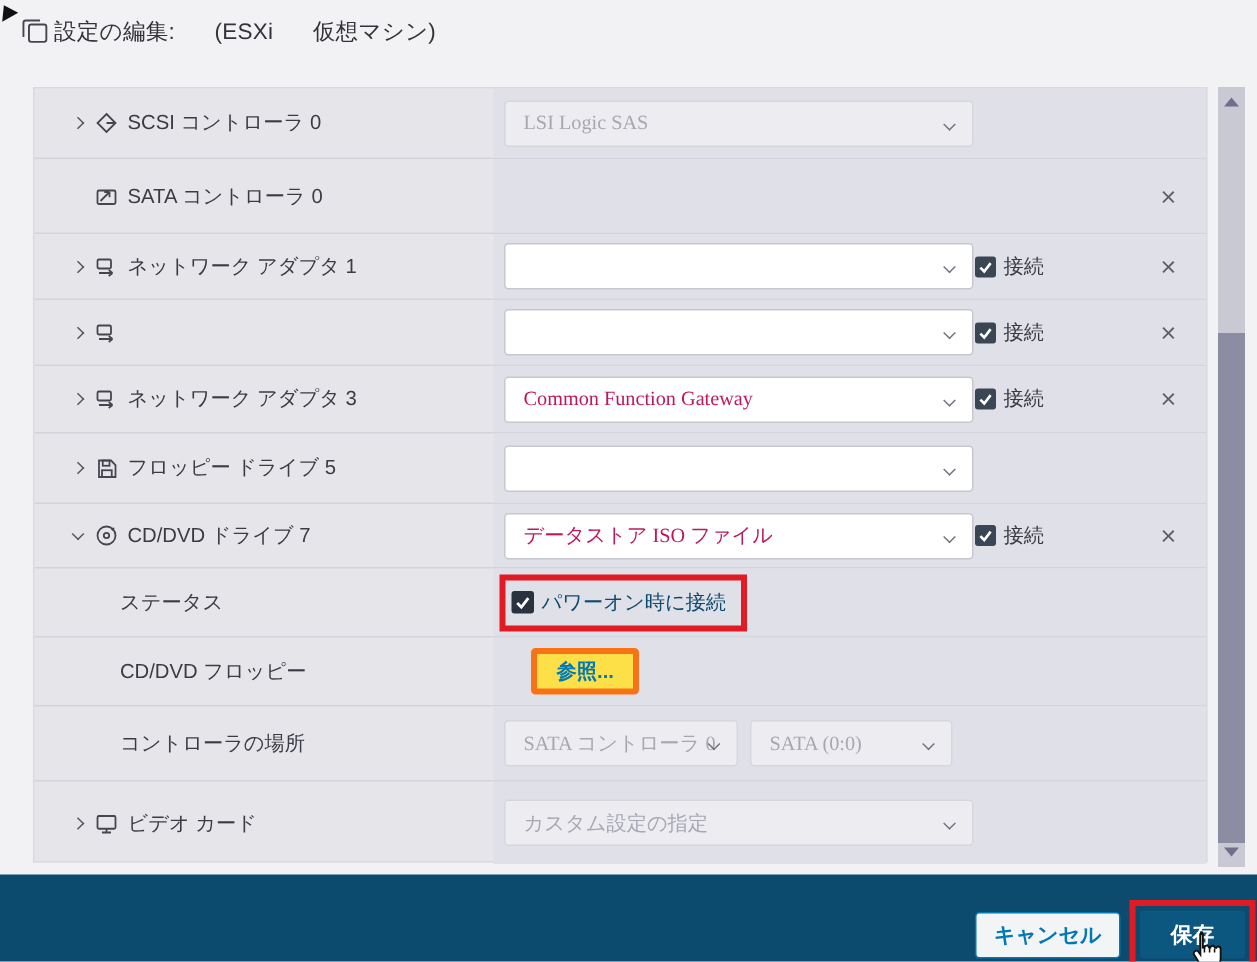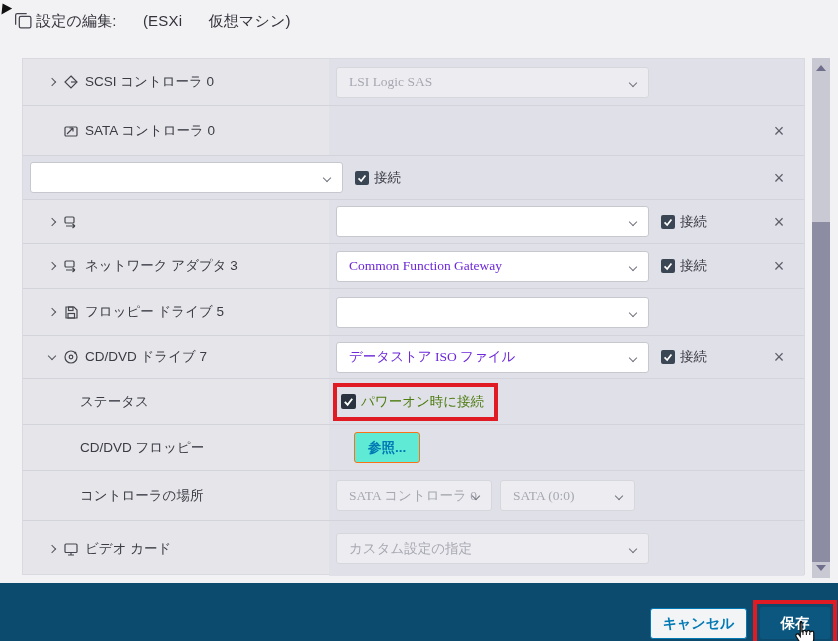--- a/index.html
+++ b/index.html
@@ -22,40 +22,40 @@
   .chev-slot { width:14px; display:flex; align-items:center; }
   .chev { width:6px; height:6px; border-top:1.7px solid #55555f; border-right:1.7px solid #55555f; }
   .chev.r { transform:rotate(45deg); }
   .chev.d { transform:rotate(135deg); margin-top:-3px; }
   .ricon { width:22px; display:flex; align-items:center; }
   .ltext { font-size:13.5px; color:#3b3b45; white-space:pre; }
 
   .rvalue { flex:1; height:100%; background:#e0e0e8; display:flex; align-items:center; padding-left:7px; position:relative; }
 
   .select { width:313px; height:31px; background:#fff; border:1px solid #c7c7cf; border-radius:3px;
-    display:flex; align-items:center; padding:0 12px; font-size:13.5px; color:#6d28d9; position:relative; }
+    display:flex; align-items:center; padding:0 12px; font-size:13.5px; color:#be185d; position:relative; }
   .select .sval { white-space:pre; overflow:hidden;font-family:Liberation Serif, serif; }
   .select .caret { position:absolute; right:12px; top:12px; width:6px; height:6px;
     border-top:1.6px solid #73737f; border-right:1.6px solid #73737f; transform:rotate(135deg); }
   .select.disabled { background:#ededf1; border-color:#d6d6dd; color:#a7a7b2; }
   .select.sm1 { width:156px; } .select.sm2 { width:135px; margin-left:8px; }
 
-  .connect { display:flex; align-items:center; margin-left:12px; }
+  .connect { display:flex; align-items:center; margin-left:1px; }
   .cb { width:14px; height:14px; background:#3b4654; border-radius:2px; display:flex; align-items:center; justify-content:center; }
   .cb svg { display:block; }
   .cblabel { font-size:13.5px; color:#3a3a44; margin-left:5px; }
 
   .remove { position:absolute; right:16px; top:50%; transform:translateY(-50%);
     font-size:18px; color:#5f5f6a; line-height:1; cursor:default; width:18px; text-align:center; }
 
   .hl-box { display:flex; align-items:center; border:4px solid #e01b24; padding:6px 10px 6px 4px; margin-left:-3px; background:transparent; }
 
   .media-input { width:315px; height:31px; background:#fff; border:1px solid #c7c7cf; border-radius:3px;
     font-size:13.5px; color:#4c4c57; padding:0 10px; font-family:"Liberation Sans","DejaVu Sans",sans-serif; }
-  .browse-btn { margin-left:18px; height:31px; padding:0 13px; background:#5eead4; border:1px solid #f97316;
+  .browse-btn { margin-left:18px; height:31px; padding:0 13px; background:#fde047; border:4px solid #f97316;
     border-radius:3px; color:#0079b4; font-size:13.5px; font-weight:bold; }
 
   
   .sbar { position:absolute; right:8px; top:58px; width:18px; height:520px; background:#c9c9d4; }
   .sarrow { position:absolute; left:0; width:18px; height:16px; display:flex; align-items:center; justify-content:center; }
   .sarrow.up { top:2px; } .sarrow.down { bottom:2px; }
   .tri-up { width:0; height:0; border-left:5px solid transparent; border-right:5px solid transparent; border-bottom:6px solid #6f6f8c; }
   .tri-down { width:0; height:0; border-left:5px solid transparent; border-right:5px solid transparent; border-top:6px solid #6f6f8c; }
   .sthumb { position:absolute; left:0; top:164px; width:18px; height:340px; background:#8c8ca2; }
 
@@ -117,20 +117,32 @@
             </svg>
           </span>
         <span class="ltext">SATA コントローラ 0</span>
       </div>
       <div class="rvalue">
         <span class="remove">×</span>
       </div>
     </div>
 
     <div class="row" style="height:44px">
+      <div class="rlabel">
+        <span class="chev-slot">
+            <span class="chev r"></span>
+          </span>
+        <span class="ricon">
+          <svg class="icn" width="16" height="16" viewBox="0 0 16 16">
+              <rect x="2" y="3" width="9" height="6" rx="1"></rect>
+              <path d="M3 12 h9 M12 12 l-2.5 -2 M12 12 l-2.5 2"></path>
+            </svg>
+          </span>
+        <span class="ltext">ネットワーク アダプタ 1</span>
+      </div>
       <div class="rvalue">
         <div class="select">
           <span class="sval"></span>
             <span class="caret"></span>
         </div>
         <span class="connect">
           <span class="cb">
             <svg width="12" height="12" viewBox="0 0 14 14">
                 <polyline points="3,7.5 6,10.5 11,4" fill="none" stroke="#fff" stroke-width="2"></polyline>
               </svg>
@@ -257,21 +269,21 @@
       <div class="rlabel indent">
         <span class="ltext">ステータス</span>
       </div>
       <div class="rvalue">
         <div class="hl-box">
           <span class="cb" style="width:15px;height:15px;background:#29323e;">
             <svg width="13" height="13" viewBox="0 0 14 14">
                 <polyline points="3,7.5 6,10.5 11,4" fill="none" stroke="#fff" stroke-width="2"></polyline>
               </svg>
             </span>
-          <span class="cblabel" style="color:#4d7c0f;">パワーオン時に接続</span>
+          <span class="cblabel" style="color:#0c4a6e;">パワーオン時に接続</span>
         </div>
       </div>
     </div>
 
     <div class="row" style="height:46px">
       <div class="rlabel indent">
         <span class="ltext">CD/DVD フロッピー</span>
       </div>
       <div class="rvalue">
         <button class="browse-btn">参照...</button>

